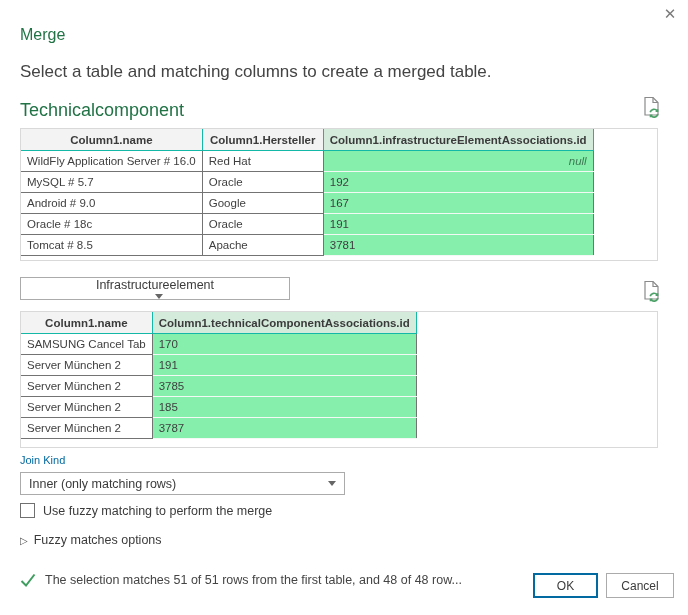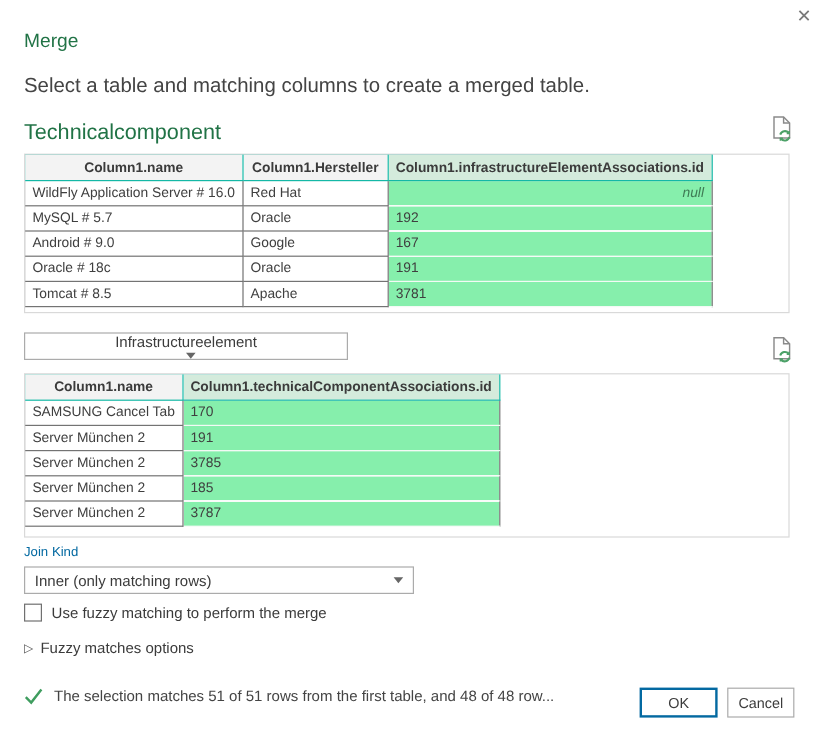--- a/index.html
+++ b/index.html
@@ -72,21 +72,21 @@
   .expander .tri{font-size:10px;color:#555;margin-right:6px;}
 
   
   .status-row{position:absolute;left:20px;top:572px;display:flex;align-items:center;font-size:12.5px;color:#444;}
   .status-row svg{margin-right:9px;flex:none;}
   .btn{
     position:absolute;top:573px;height:25px;background:#fff;font-size:12px;color:#3b3b3b;
     font-family:"Liberation Sans",sans-serif;cursor:pointer;box-sizing:border-box;text-align:center;
   }
   .btn-ok{left:533px;width:65px;border:2px solid #0369a1;}
-  .btn-cancel{left:606px;width:56px;border:1px solid #ababab;}
+  .btn-cancel{left:606px;width:68px;border:1px solid #ababab;}
 </style>
 </head>
 <body>
 
 <button class="close-btn">✕</button>
 
 <div class="abs title">Merge</div>
 <div class="abs subtitle">Select a table and matching columns to create a merged table.</div>
 
 <div class="abs table-label">Technicalcomponent</div>

